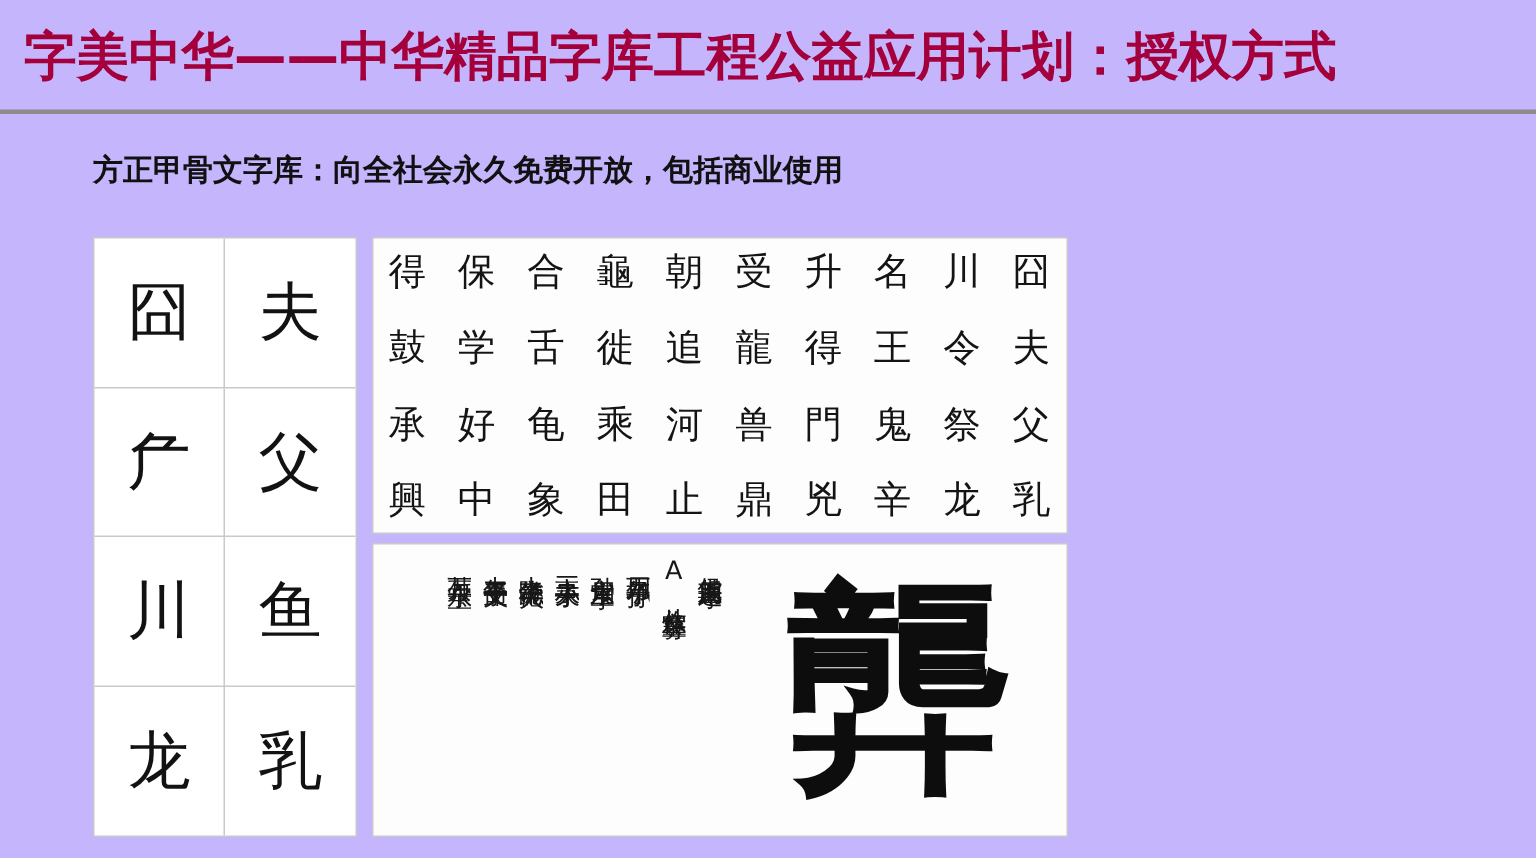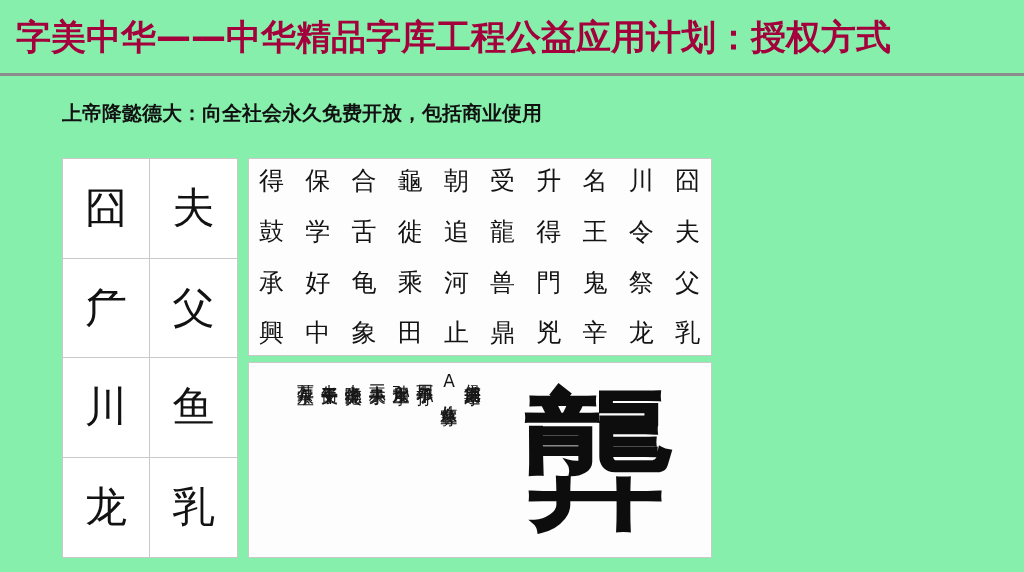--- a/index.html
+++ b/index.html
@@ -11,21 +11,21 @@
     width: 1024px;
     height: 572px;
     font-family: "Liberation Sans", sans-serif;
     position: relative;
     overflow: hidden;
   }
   .slide {
     position: relative;
     width: 1024px;
     height: 572px;
-    background: #86efac;
+    background: #c4b5fd;
   }
   .title-bar {
     position: absolute;
     left: 0;
     top: 0;
     width: 1024px;
     height: 76px;
     border-bottom: 3px solid #8c8c8c;
     box-sizing: border-box;
   }
@@ -169,21 +169,21 @@
 </style>
 </head>
 <body>
 
 <div class="slide">
 
   <div class="title-bar">
     <div class="slide-title">字美中华——中华精品字库工程公益应用计划：授权方式</div>
   </div>
 
-  <div class="subtitle">上帝降懿德大：向全社会永久免费开放，包括商业使用</div>
+  <div class="subtitle">方正甲骨文字库：向全社会永久免费开放，包括商业使用</div>
 
   <div class="gallery">
 
     <div class="glyph-grid">
       <div class="glyph-cell">囧</div>
       <div class="glyph-cell">夫</div>
       <div class="glyph-cell">厃</div>
       <div class="glyph-cell">父</div>
       <div class="glyph-cell">川</div>
       <div class="glyph-cell">鱼</div>

